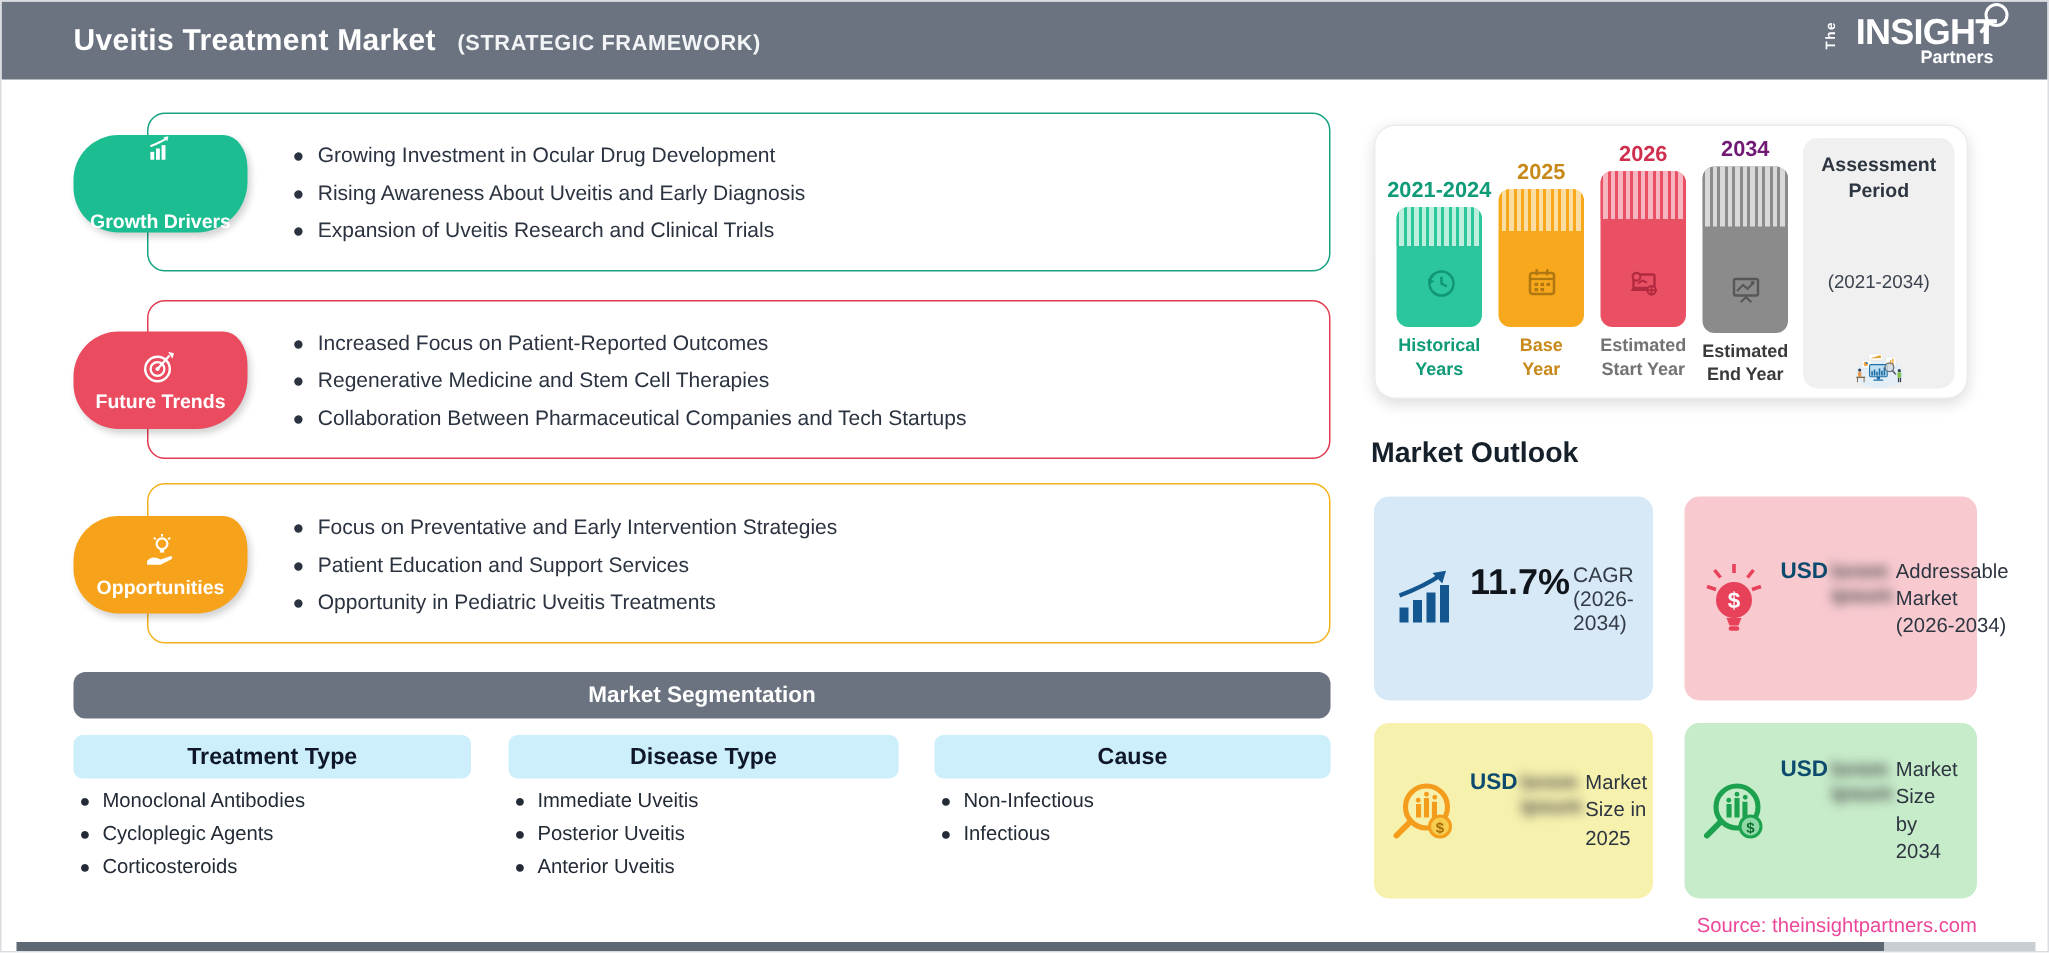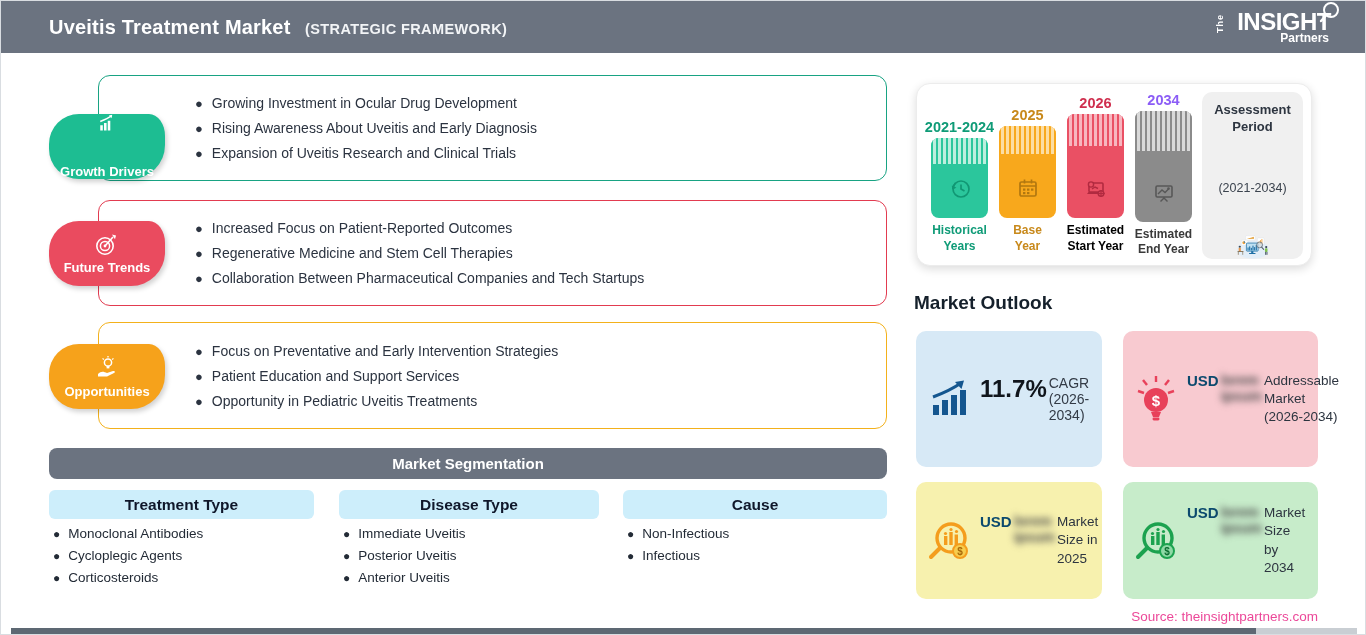--- a/index.html
+++ b/index.html
@@ -122,21 +122,21 @@
       </div>
     <div class="bullet">
         <span class="dot">●</span>
         <span>Rising Awareness About Uveitis and Early Diagnosis</span>
       </div>
     <div class="bullet">
         <span class="dot">●</span>
         <span>Expansion of Uveitis Research and Clinical Trials</span>
       </div>
   </div>
-  <div class="badge gd" style="top:113px;gap:32px;">
+  <div class="badge gd" style="top:89px;gap:32px;">
     <svg width="30" height="24" viewBox="0 0 30 24">
       <rect x="6" y="15" width="3.4" height="7" fill="#fff"></rect>
       <rect x="11" y="12" width="3.4" height="10" fill="#fff"></rect>
       <rect x="16" y="9" width="3.4" height="13" fill="#fff"></rect>
       <path d="M6 10 C11 8 16 6 21 2.5" fill="none" stroke="#fff" stroke-width="1.8"></path>
       <path d="M17.5 2 L22 1 L21 5.5 Z" fill="#fff"></path>
     </svg>
     <span class="badge-label">Growth Drivers</span>
   </div>
 
@@ -287,25 +287,25 @@
           <svg class="t-icon" width="28" height="26" viewBox="0 0 28 26">
             <rect x="7" y="7" width="14" height="9" rx="1" fill="none" stroke="#a8243a" stroke-width="1.6"></rect>
             <path d="M5 18 L23 18 L21.5 16 L6.5 16 Z" fill="#a8243a"></path>
             <polyline points="10,13 13,11 16,12.5" fill="none" stroke="#a8243a" stroke-width="1.4"></polyline>
             <circle cx="9" cy="8.5" r="2.6" fill="#ea5064" stroke="#a8243a" stroke-width="1.4"></circle>
             <circle cx="19" cy="17.5" r="2.8" fill="#ea5064" stroke="#a8243a" stroke-width="1.4"></circle>
             <line x1="19" y1="14" x2="19" y2="21" stroke="#a8243a" stroke-width="1.2"></line>
             <line x1="15.5" y1="17.5" x2="22.5" y2="17.5" stroke="#a8243a" stroke-width="1.2"></line>
           </svg>
         </div>
-        <div class="t-caption" style="color:#000000;">Estimated Start Year</div>
+        <div class="t-caption" style="color:#737373;">Estimated Start Year</div>
       </div>
 
       <div class="t-col">
-        <span class="t-year" style="color:#8b5cf6;">2034</span>
+        <span class="t-year" style="color:#701a75;">2034</span>
         <div class="t-bar" style="height:124px; background:#8b8b8b;">
           <div class="t-stripes" style="height:40px; background:repeating-linear-gradient(90deg,#8b8b8b 0 2px,#d9d9d9 2px 5px);"></div>
           <svg class="t-icon" width="26" height="26" viewBox="0 0 26 26">
             <rect x="5" y="6" width="16" height="11" rx="1.2" fill="none" stroke="#4f4f4f" stroke-width="1.6"></rect>
             <path d="M7 14 L11 10 L14 12.5 L18 8.5" fill="none" stroke="#4f4f4f" stroke-width="1.4"></path>
             <circle cx="17.5" cy="8.5" r="1.3" fill="#4f4f4f"></circle>
             <line x1="13" y1="17" x2="13" y2="19" stroke="#4f4f4f" stroke-width="1.4"></line>
             <line x1="13" y1="18" x2="9.5" y2="21.5" stroke="#4f4f4f" stroke-width="1.4"></line>
             <line x1="13" y1="18" x2="16.5" y2="21.5" stroke="#4f4f4f" stroke-width="1.4"></line>
           </svg>

